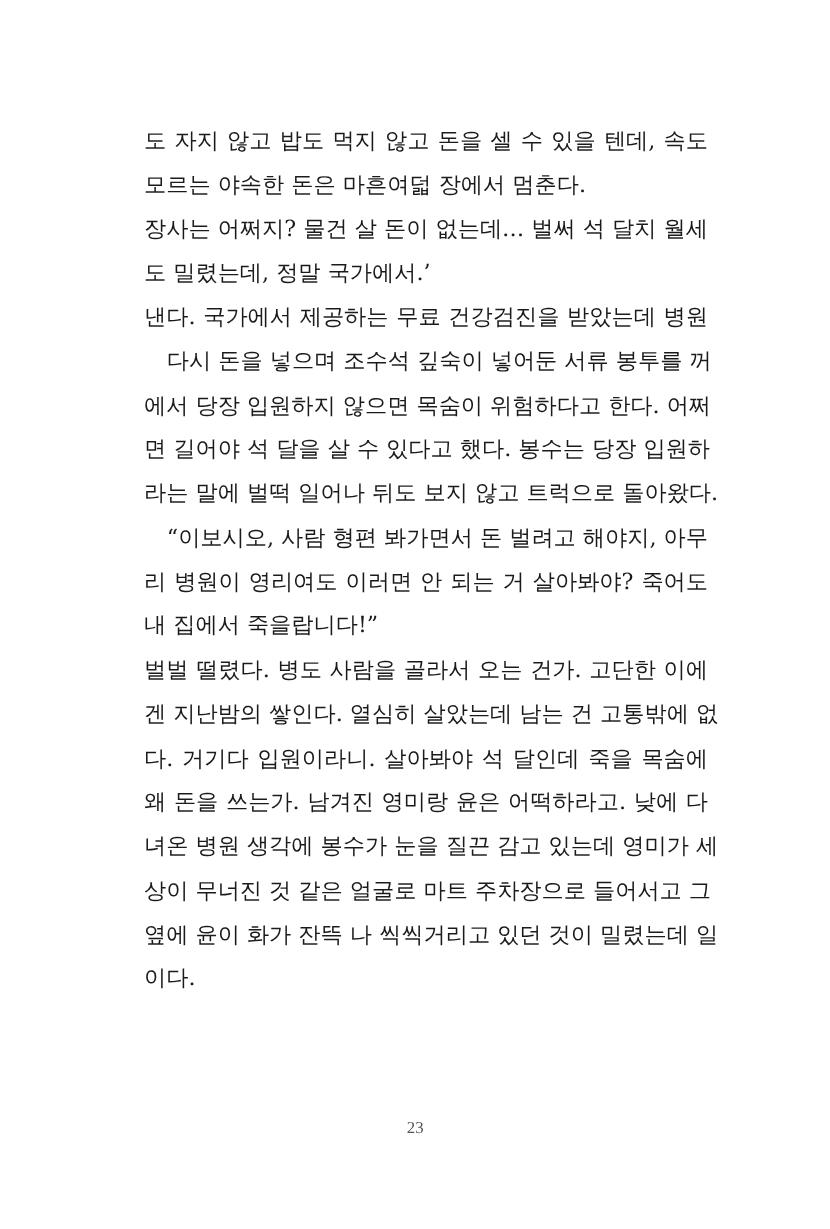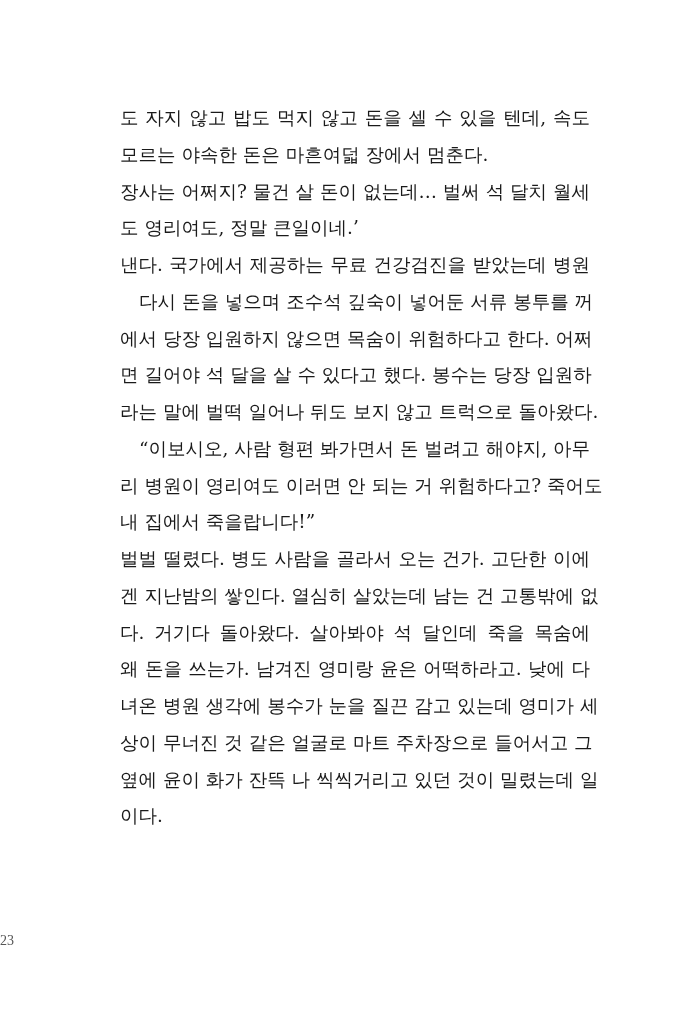--- a/index.html
+++ b/index.html
@@ -41,51 +41,51 @@
     padding-left: 19px;
   }
   .line.last {
     text-align-last: left;
   }
   .page-number {
     position: absolute;
     left: 0;
     width: 692px;
     top: 933px;
-    text-align: left;
+    text-align: center;
     font-family: "Liberation Serif", "DejaVu Serif", serif;
     font-size: 14px;
     color: #555555;
   }
 </style>
 </head>
 <body>
 
 <div class="page">
   <div class="text-block">
 
     <div class="line">도 자지 않고 밥도 먹지 않고 돈을 셀 수 있을 텐데, 속도</div>
     <div class="line last">모르는 야속한 돈은 마흔여덟 장에서 멈춘다.</div>
 
     <div class="line">장사는 어쩌지? 물건 살 돈이 없는데… 벌써 석 달치 월세</div>
-    <div class="line last">도 영리여도, 정말 큰일이네.’</div>
+    <div class="line last">도 밀렸는데, 정말 국가에서.’</div>
 
     <div class="line">낸다. 국가에서 제공하는 무료 건강검진을 받았는데 병원</div>
     <div class="line indent">다시 돈을 넣으며 조수석 깊숙이 넣어둔 서류 봉투를 꺼</div>
     <div class="line">에서 당장 입원하지 않으면 목숨이 위험하다고 한다. 어쩌</div>
     <div class="line">면 길어야 석 달을 살 수 있다고 했다. 봉수는 당장 입원하</div>
     <div class="line">라는 말에 벌떡 일어나 뒤도 보지 않고 트럭으로 돌아왔다.</div>
 
     <div class="line indent">“이보시오, 사람 형편 봐가면서 돈 벌려고 해야지, 아무</div>
-    <div class="line">리 병원이 영리여도 이러면 안 되는 거 위험하다고? 죽어도</div>
+    <div class="line">리 병원이 영리여도 이러면 안 되는 거 살아봐야? 죽어도</div>
     <div class="line last">내 집에서 죽을랍니다!”</div>
 
     <div class="line">벌벌 떨렸다. 병도 사람을 골라서 오는 건가. 고단한 이에</div>
     <div class="line">겐 지난밤의 쌓인다. 열심히 살았는데 남는 건 고통밖에 없</div>
-    <div class="line">다. 거기다 돌아왔다. 살아봐야 석 달인데 죽을 목숨에</div>
+    <div class="line">다. 거기다 입원이라니. 살아봐야 석 달인데 죽을 목숨에</div>
     <div class="line">왜 돈을 쓰는가. 남겨진 영미랑 윤은 어떡하라고. 낮에 다</div>
     <div class="line">녀온 병원 생각에 봉수가 눈을 질끈 감고 있는데 영미가 세</div>
     <div class="line">상이 무너진 것 같은 얼굴로 마트 주차장으로 들어서고 그</div>
     <div class="line">옆에 윤이 화가 잔뜩 나 씩씩거리고 있던 것이 밀렸는데 일</div>
     <div class="line last">이다.</div>
   </div>
 
   <div class="page-number">23</div>
 </div>
 

